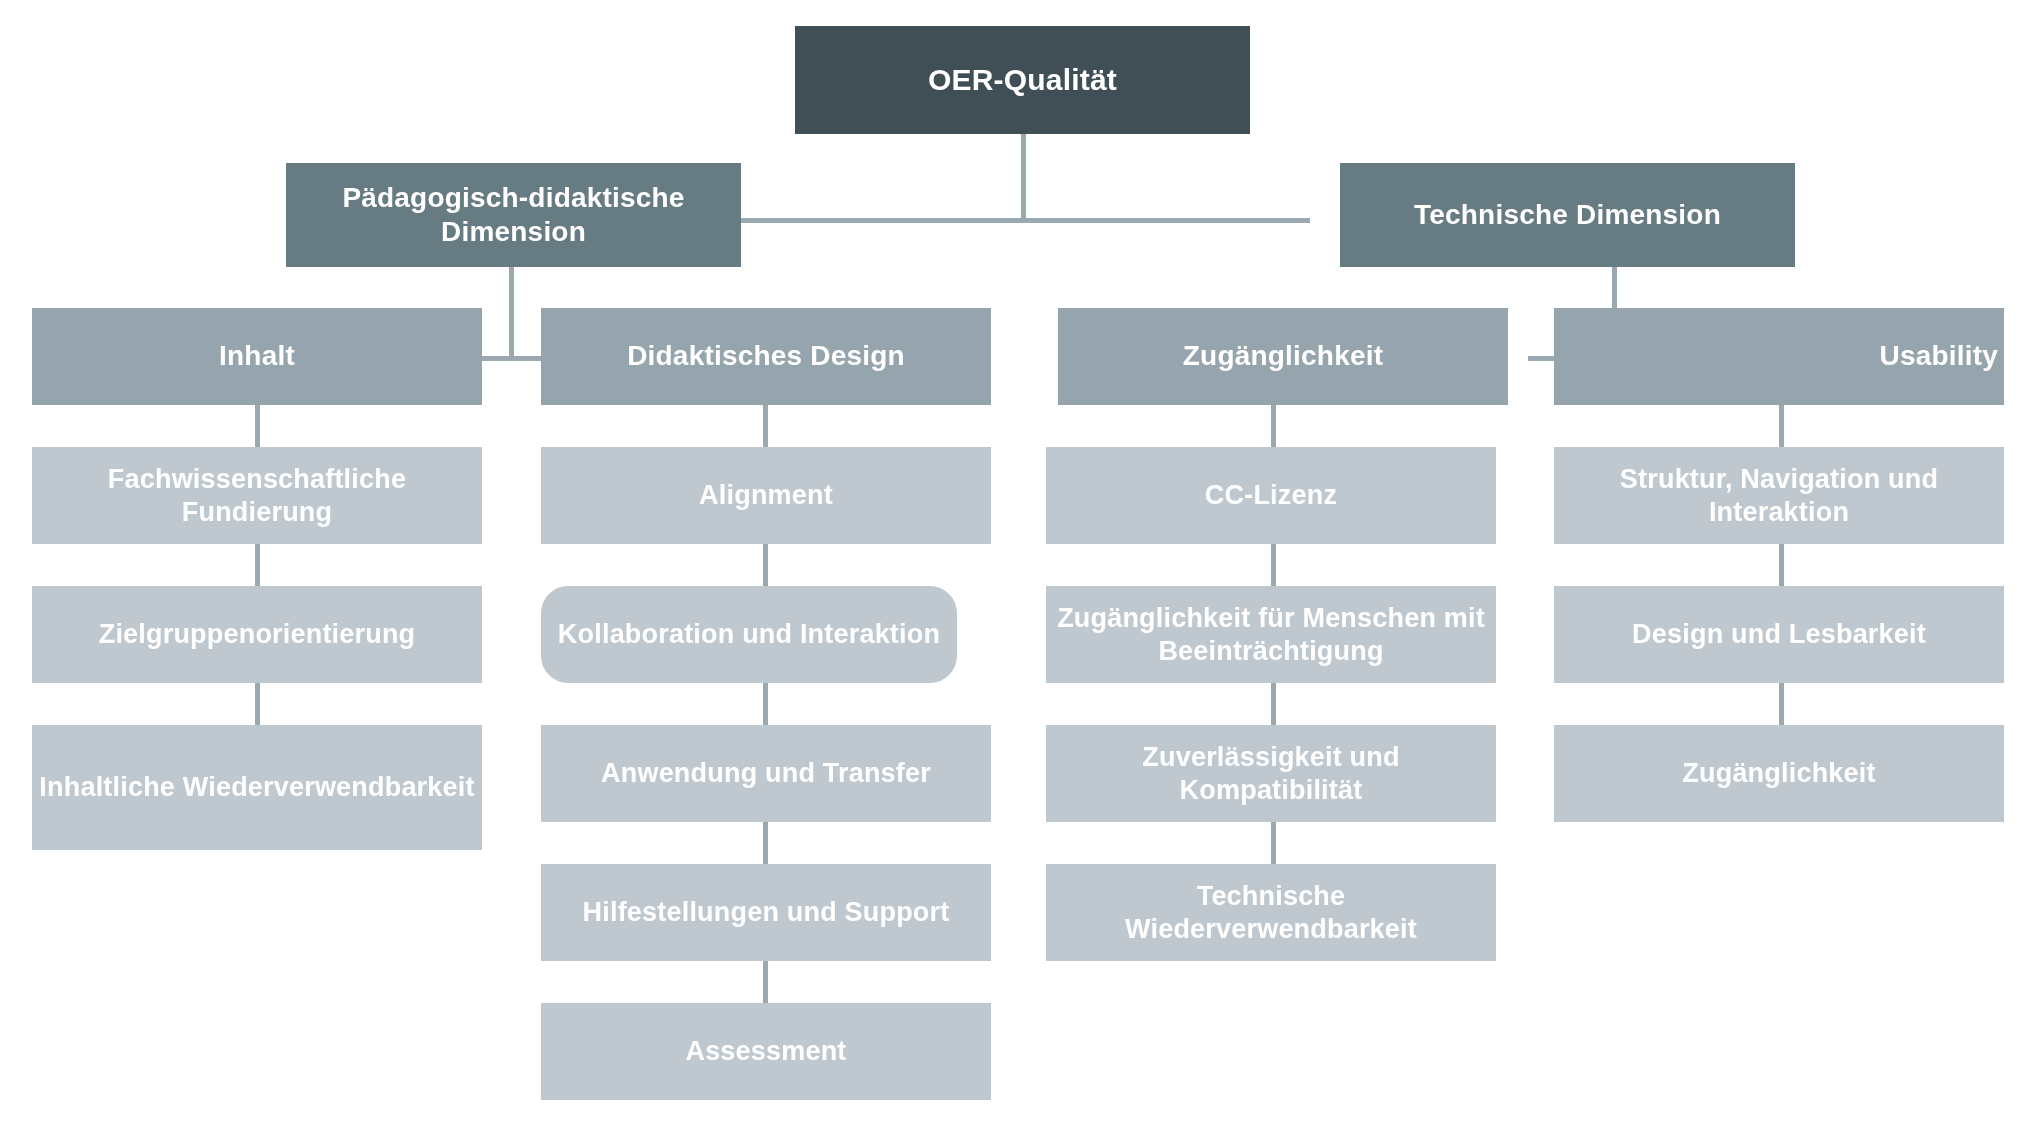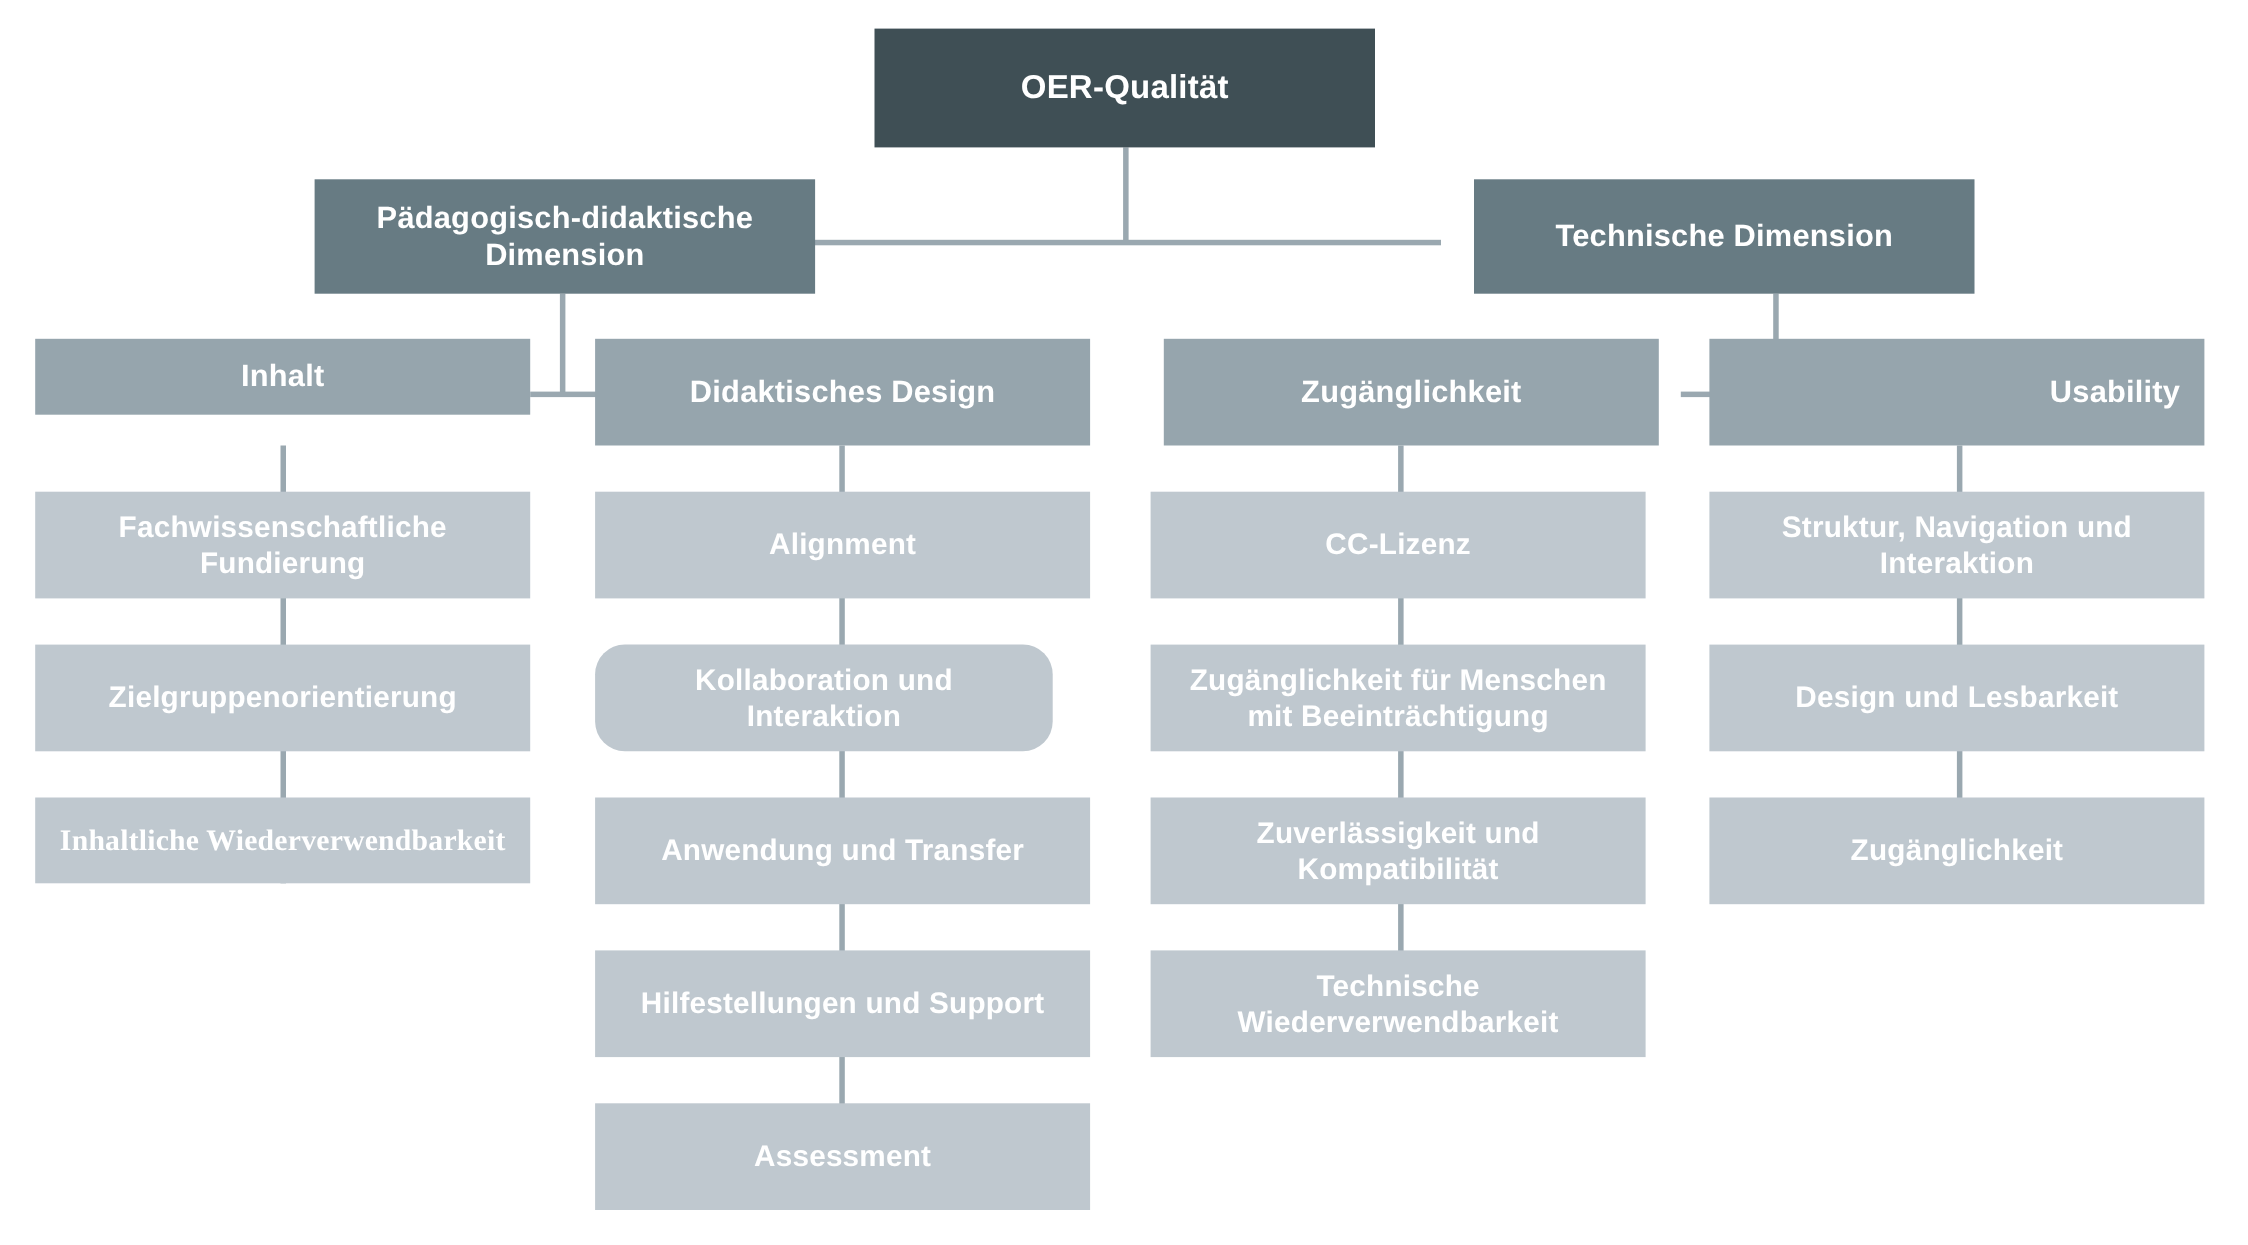--- a/index.html
+++ b/index.html
@@ -20,21 +20,21 @@
   .node {
     position: absolute;
     box-sizing: border-box;
     display: flex;
     align-items: center;
     justify-content: center;
     text-align: center;
     color: #ffffff;
     font-weight: bold;
     line-height: 1.22;
-    padding: 4px 22px;
+    padding: 4px 6px;
     z-index: 3;
   }
   .lvl1 { background: #3f4f55; font-size: 30px; letter-spacing: 0.2px; }
   .lvl2 { background: #677b83; font-size: 28px; letter-spacing: 0.2px; }
   .lvl3 { background: #96a5ad; font-size: 28px; letter-spacing: 0.2px; }
   .lvl4 { background: #bfc8cf; font-size: 27px; letter-spacing: 0.2px; }
 
   .conn {
     position: absolute;
     background: #9aa8b0;
@@ -73,21 +73,21 @@
   </div>
 
   <div class="node lvl2" style="left:286px; top:163px; width:455px; height:104px;">
     <span>Pädagogisch-didaktische Dimension</span>
   </div>
 
   <div class="node lvl2" style="left:1340px; top:163px; width:455px; height:104px;">
     <span>Technische Dimension</span>
   </div>
 
-  <div class="node lvl3" style="left:32px; top:308px; width:450px; height:69px;">
+  <div class="node lvl3" style="left:32px; top:308px; width:450px; height:97px;">
     <span>Inhalt</span>
   </div>
 
   <div class="node lvl3" style="left:541px; top:308px; width:450px; height:97px;">
     <span>Didaktisches Design</span>
   </div>
 
   <div class="node lvl3" style="left:1046px; top:308px; width:450px; height:97px;margin-left:12px;">
     <span>Zugänglichkeit</span>
   </div>
@@ -95,21 +95,21 @@
   <div class="node lvl3" style="left:1554px; top:308px; width:450px; height:97px;justify-content:flex-end;">
     <span>Usability</span>
   </div>
 
   <div class="node lvl4" style="left:32px; top:447px; width:450px; height:97px;">
     <span>Fachwissenschaftliche Fundierung</span>
   </div>
   <div class="node lvl4" style="left:32px; top:586px; width:450px; height:97px;">
     <span>Zielgruppenorientierung</span>
   </div>
-  <div class="node lvl4" style="left:32px; top:725px; width:450px; height:78px;font-family:Liberation Serif, serif;">
+  <div class="node lvl4" style="left:32px; top:725px; width:450px; height:125px;">
     <span>Inhaltliche Wiederverwendbarkeit</span>
   </div>
 
   <div class="node lvl4" style="left:541px; top:447px; width:450px; height:97px;">
     <span>Alignment</span>
   </div>
   <div class="node lvl4" style="left:541px; top:586px; width:416px; height:97px;border-radius:27px;">
     <span>Kollaboration und Interaktion</span>
   </div>
   <div class="node lvl4" style="left:541px; top:725px; width:450px; height:97px;">

